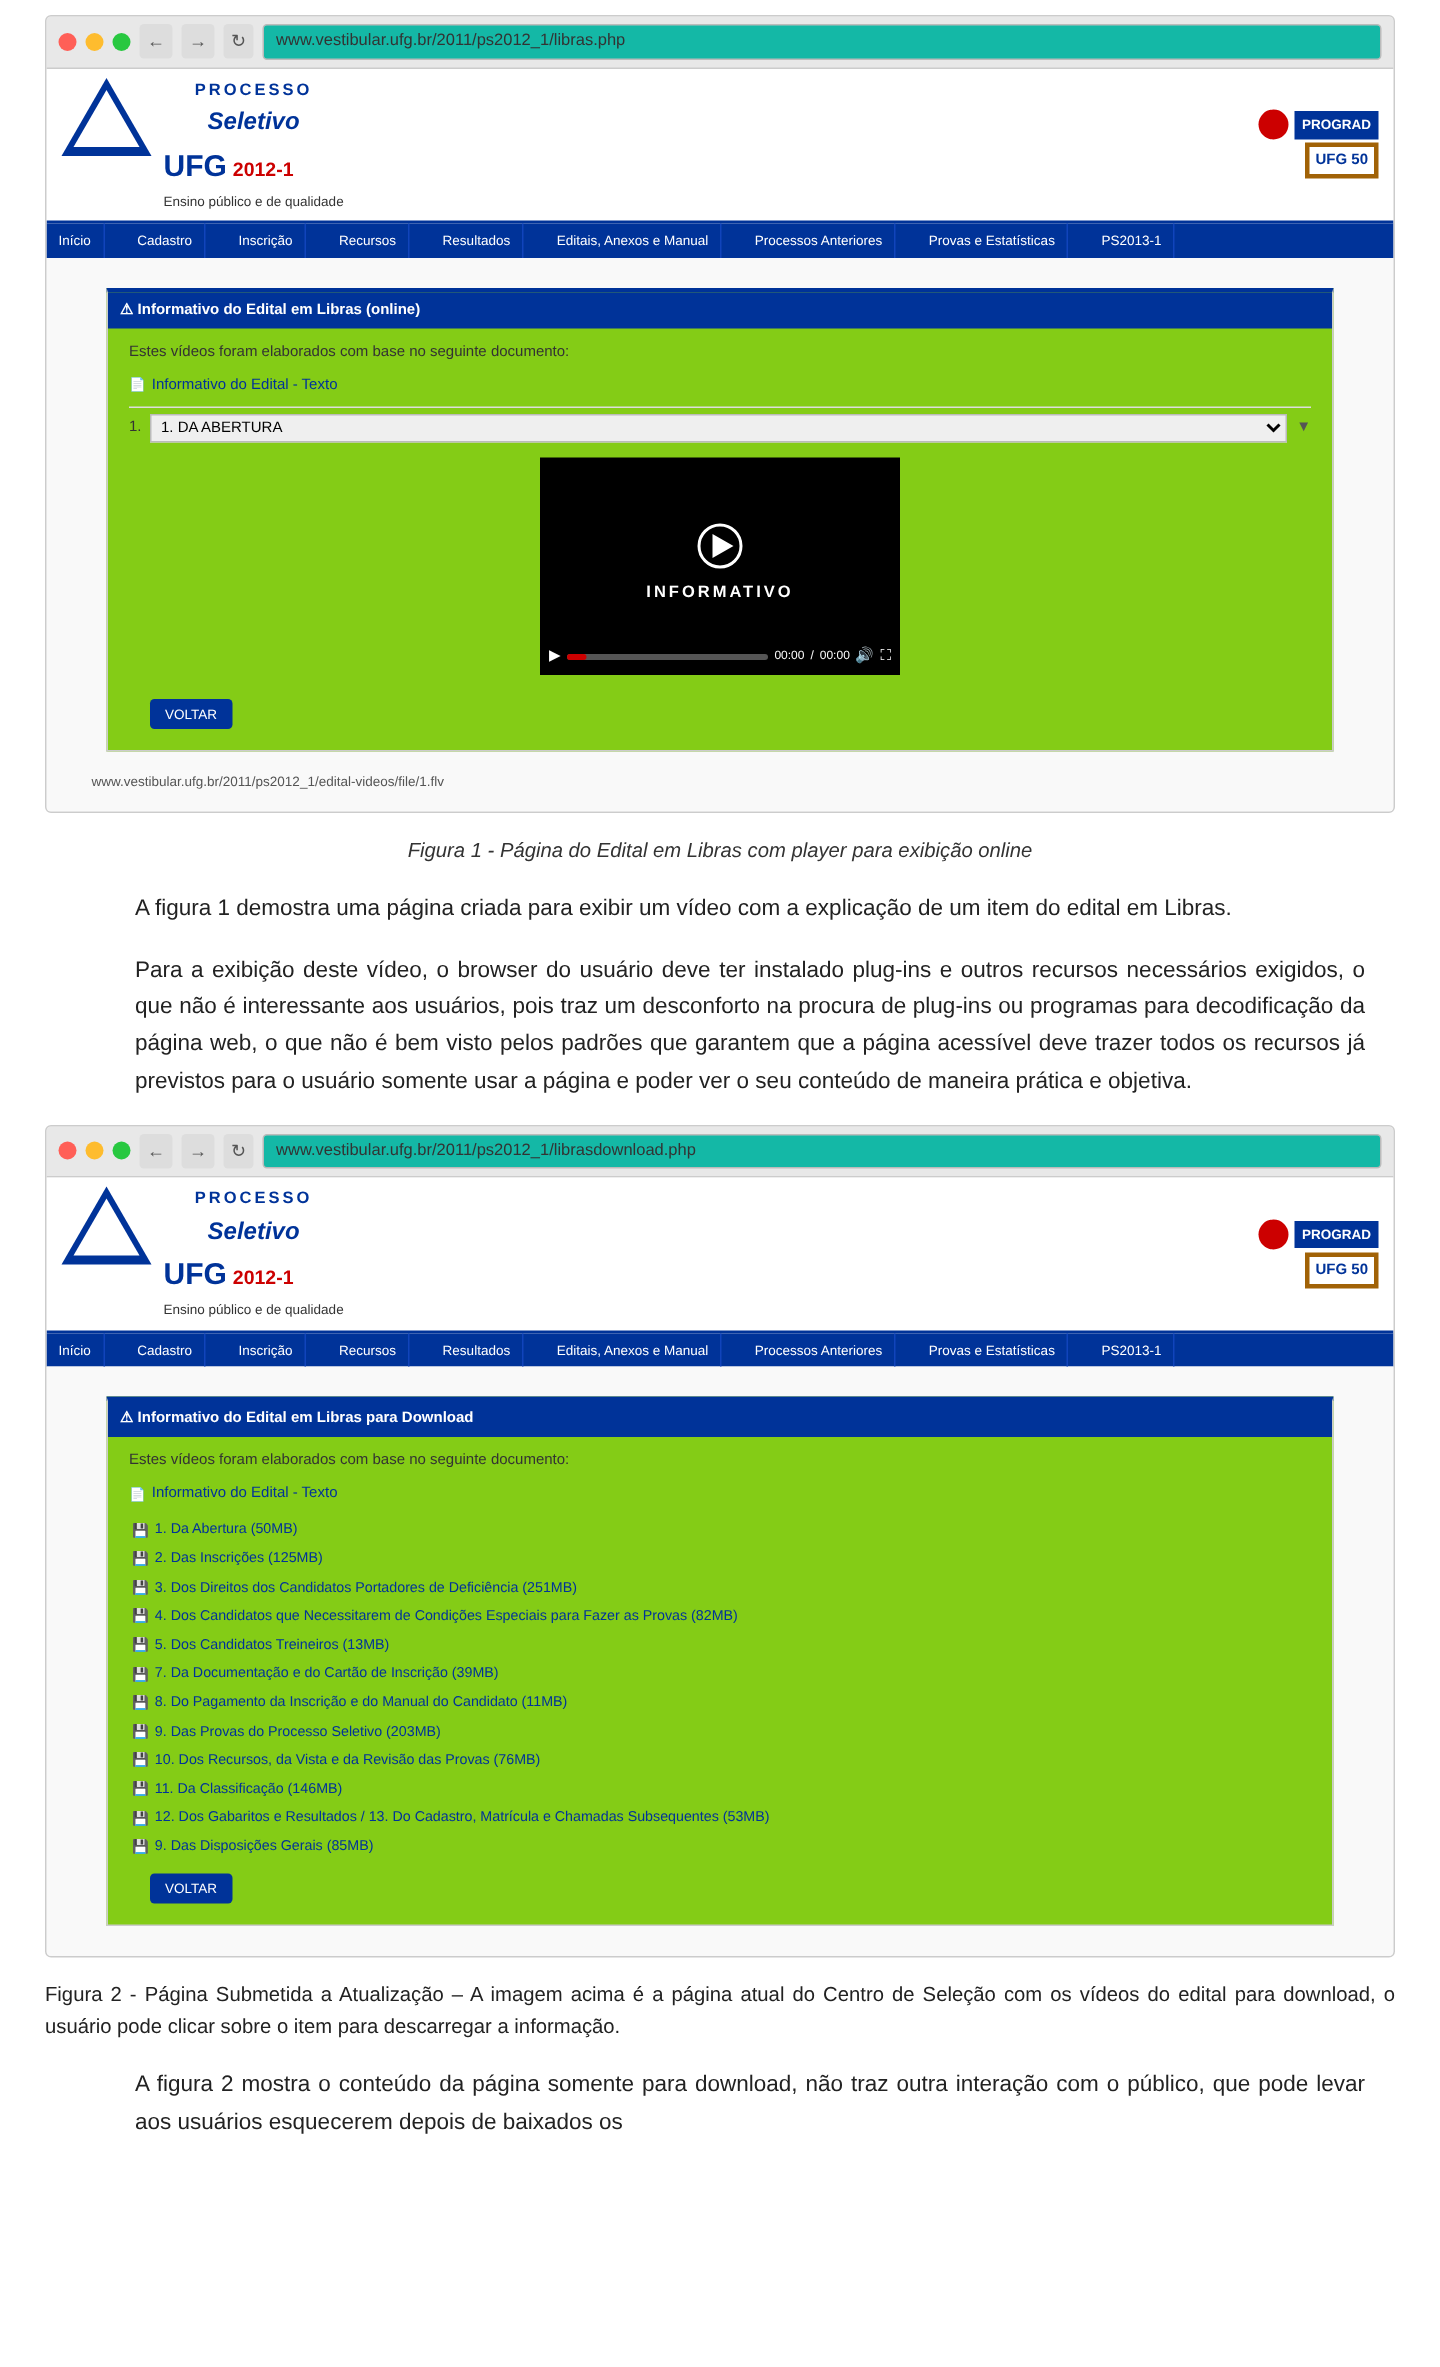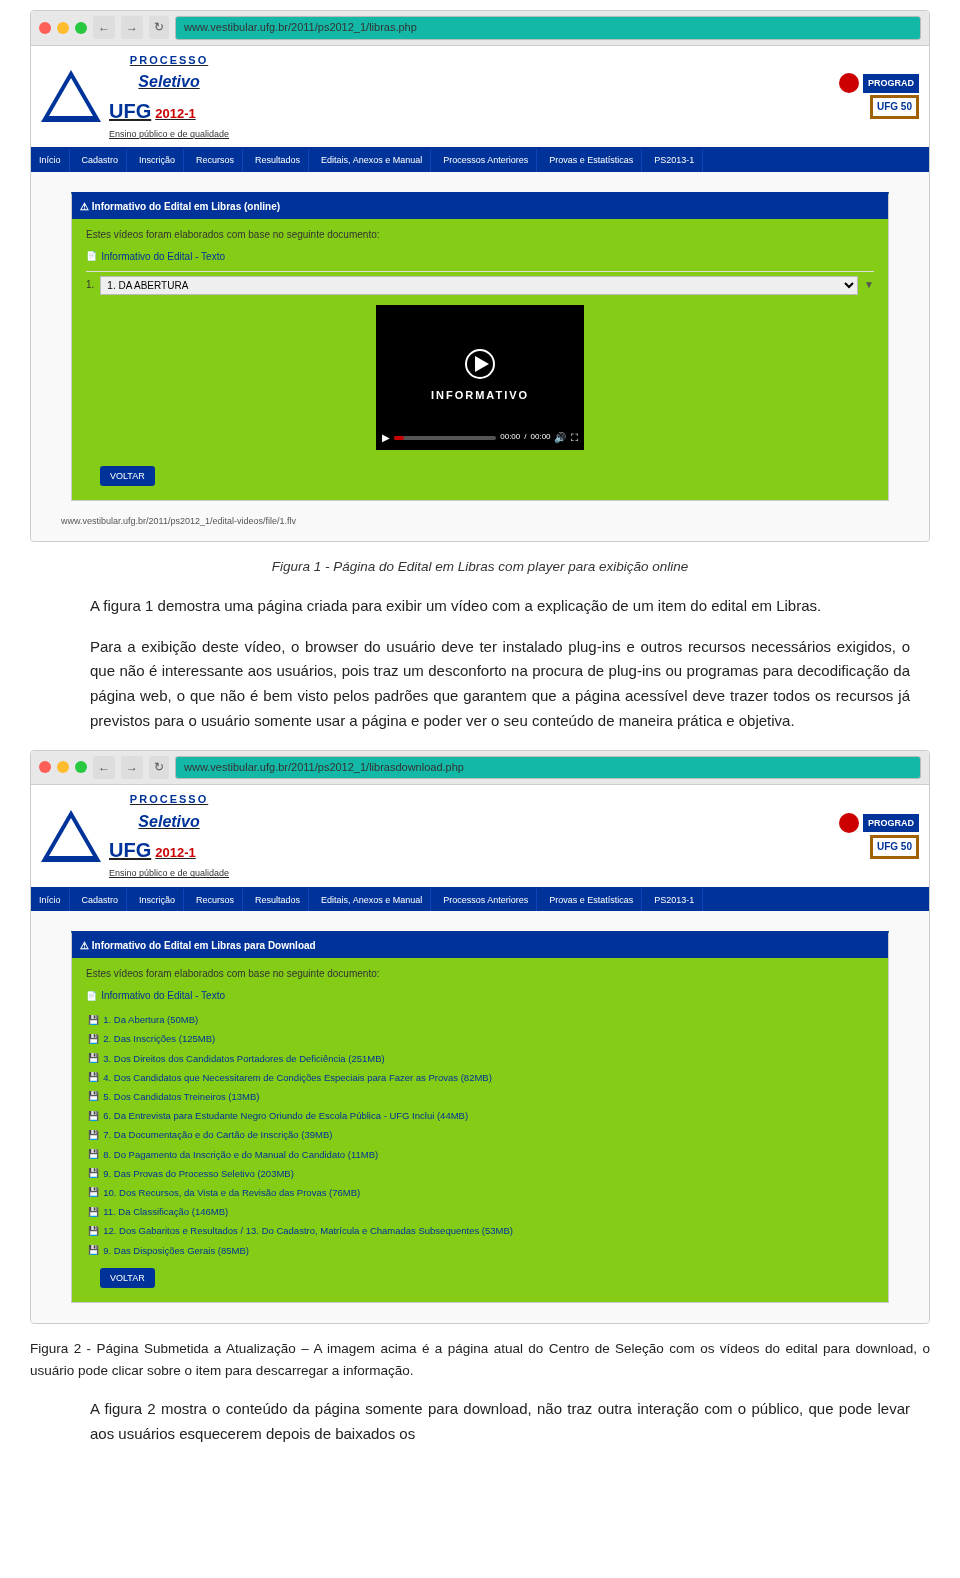--- a/index.html
+++ b/index.html
@@ -70,23 +70,22 @@
       background: #fff;
       padding: 6px 10px;
       display: flex;
       align-items: center;
       gap: 10px;
       border-bottom: 2px solid #003399;
     }
 
     .ufg-logo-area {
       display: flex;
-      align-items: center;
+      align-items: flex-start;
       gap: 8px;
-      text-decoration: underline;
     }
 
     .ufg-title-block {
       text-align: center;
     }
 
     .ufg-title-processo {
       font-size: 11px;
       color: #003399;
       font-weight: bold;
@@ -137,21 +136,21 @@
       font-size: 10px;
       color: #003399;
       font-weight: bold;
       border: 3px solid #a16207;
       padding: 1px 4px;
     }
 
     .nav-bar {
       background: #003399;
       display: flex;
-      gap: 4px;
+      gap: 14px;
     }
 
     .nav-bar span {
       color: #fff;
       font-size: 9px;
       padding: 4px 8px;
       cursor: pointer;
       border-right: 1px solid #1144bb;
     }
 
@@ -215,21 +214,21 @@
       flex: 1;
       font-size: 10px;
       padding: 2px;
       border: 1px solid #bbb;
     }
 
     
     .video-container {
       background: #000;
       margin: 10px auto;
-      width: 208px;
+      width: 240px;
       height: 145px;
       display: flex;
       flex-direction: column;
       align-items: center;
       justify-content: center;
       position: relative;
     }
 
     .video-label {
       color: #fff;
@@ -523,21 +522,20 @@
         <div class="info-box-title">⚠ Informativo do Edital em Libras para Download</div>
         <div class="info-box-subtitle">Estes vídeos foram elaborados com base no seguinte documento:</div>
         <div class="info-link pdf-item">Informativo do Edital - Texto</div>
 
         <ul class="download-list">
           <li>1. Da Abertura (50MB)</li>
           <li>2. Das Inscrições (125MB)</li>
           <li>3. Dos Direitos dos Candidatos Portadores de Deficiência (251MB)</li>
           <li>4. Dos Candidatos que Necessitarem de Condições Especiais para Fazer as Provas (82MB)</li>
           <li>5. Dos Candidatos Treineiros (13MB)</li>
-          <li>6. Da Entrevista para Estudante Negro Oriundo de Escola Pública - UFG Inclui (44MB)</li>
           <li>7. Da Documentação e do Cartão de Inscrição (39MB)</li>
           <li>8. Do Pagamento da Inscrição e do Manual do Candidato (11MB)</li>
           <li>9. Das Provas do Processo Seletivo (203MB)</li>
           <li>10. Dos Recursos, da Vista e da Revisão das Provas (76MB)</li>
           <li>11. Da Classificação (146MB)</li>
           <li>12. Dos Gabaritos e Resultados / 13. Do Cadastro, Matrícula e Chamadas Subsequentes (53MB)</li>
           <li>9. Das Disposições Gerais (85MB)</li>
         </ul>
 
         <div>

